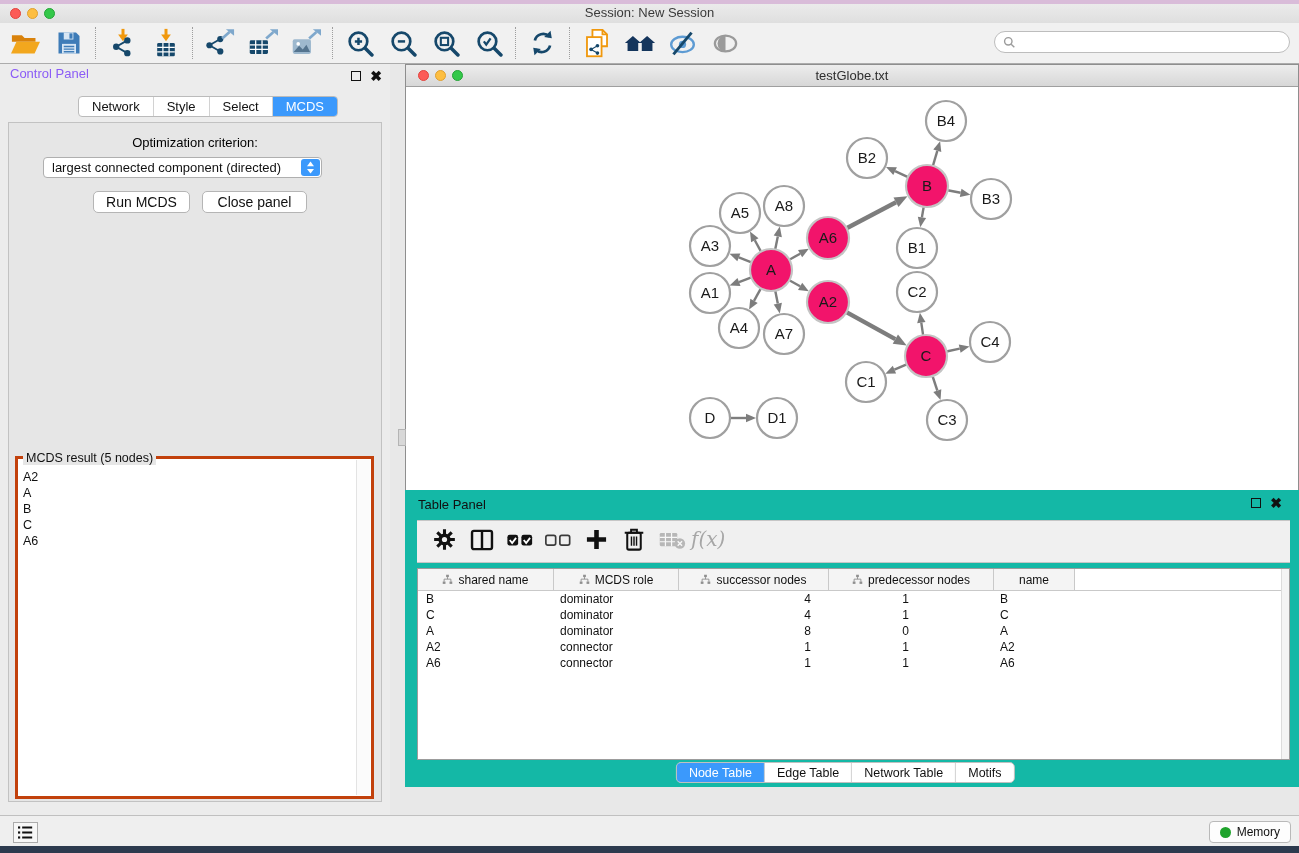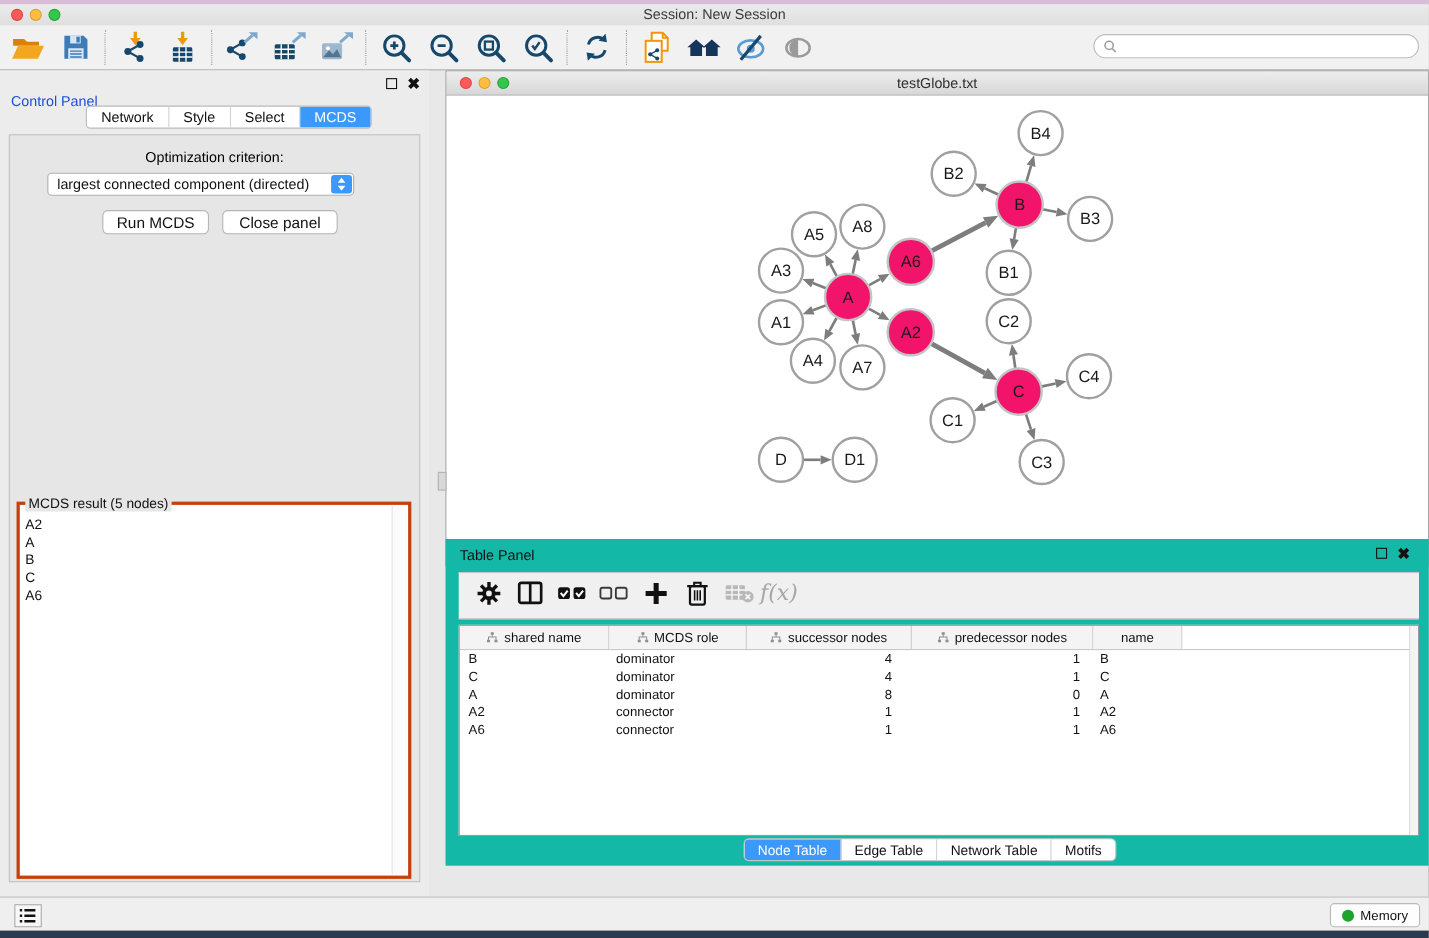--- a/index.html
+++ b/index.html
@@ -19,21 +19,21 @@
   
   .toolbar { left:0; top:23px; width:1299px; height:41px; background:#F1F1F1; border-bottom:1px solid #ACACAC; display:flex; align-items:center; padding-left:4px; }
   .tb-btn { width:43px; height:36px; display:inline-flex; align-items:center; justify-content:center; }
   .tb-btn svg { display:block; }
   .tb-sep { display:inline-block; width:1px; height:32px; border-left:1px dotted #9E9E9E; margin:0 5px; }
   .search-box { position:absolute; right:9px; top:8px; width:296px; height:22px; background:#fff; border:1px solid #BDBDBD; border-radius:12px; display:flex; align-items:center; padding-left:8px; }
   .search-box input { border:none; outline:none; flex:1; font-size:12px; background:transparent; height:18px; margin-left:4px; }
 
   
   .cp { left:0; top:64px; width:390px; height:751px; background:#ECECEC; }
-  .cp-title { position:absolute; left:10px; top:20px; font-size:13px; color:#1d4ed8; }
+  .cp-title { position:absolute; left:10px; top:2px; font-size:13px; color:#8b5cf6; }
   .winbtns { position:absolute; right:8px; top:7px; display:flex; align-items:center; gap:9px; }
   .float-glyph { display:inline-block; width:10px; height:10px; border:1.6px solid #111; }
   .close-glyph { font-size:14px; font-weight:bold; color:#111; line-height:10px; }
   .cp-tabs { position:absolute; left:78px; top:32px; height:21px; display:flex; background:#fff; border:1px solid #BBB; border-radius:4px; overflow:hidden; }
   .cp-tab { padding:0 13px; font-size:13px; line-height:20px; color:#111; border-right:1px solid #D2D2D2; cursor:default; }
   .cp-tab:last-child { border-right:none; }
   .cp-tab.active { background:#3B99FC; color:#fff; }
   .cp-body { position:absolute; left:8px; right:8px; top:58px; bottom:13px; background:#E6E6E6; border:1px solid #C2C2C2; }
   .opt-label { position:absolute; left:0; right:0; top:12px; text-align:center; font-size:13px; color:#000000; }
   .dropdown { position:absolute; left:34px; top:34px; width:279px; height:21px; background:#fff; border:1px solid #AFAFAF; border-radius:4px; font-size:13px; line-height:19px; padding-left:8px; color:#111; }
@@ -61,21 +61,21 @@
   .tp-title { position:absolute; left:13px; top:7px; font-size:13px; color:#111; }
   .tp-toolbar { position:absolute; left:12px; right:9px; top:30px; height:43px; background:#F0F0F0; border-top:1px solid #C6C6C6; border-bottom:1px solid #C6C6C6; display:flex; align-items:center; padding-left:8px; }
   .tp-btn { width:38px; height:36px; display:inline-flex; align-items:center; justify-content:center; }
   .tp-table { position:absolute; left:12px; right:9px; top:78px; bottom:27px; background:#fff; border:1px solid #9C9C9C; overflow:hidden; }
   .thead { display:flex; height:22px; }
   .th { background:#F4F4F4; border-right:1px solid #C9C9C9; border-bottom:1px solid #C9C9C9; display:flex; align-items:center; justify-content:center; gap:5px; font-size:12px; color:#111; }
   .th.filler { background:#fff; border-right:none; flex:1; }
   .trow { display:flex; height:16px; }
   .td { font-size:12px; color:#111; line-height:16px; white-space:nowrap; overflow:hidden; }
   .c0 { width:136px; padding-left:8px; } .c1 { width:125px; padding-left:6px; }
-  .c2 { width:150px; text-align:right; padding-right:18px; } .c3 { width:165px; text-align:right; padding-right:12px; }
+  .c2 { width:150px; text-align:right; padding-right:18px; } .c3 { width:165px; text-align:center; padding-right:12px; }
   .c4 { width:81px; padding-left:6px; }
   .tp-scroll { position:absolute; right:0; top:0; bottom:0; width:8px; background:#F4F4F4; border-left:1px solid #DCDCDC; }
   .tp-tabs { position:absolute; bottom:4px; left:50%; transform:translateX(-52%); display:flex; height:21px; background:#fff; border:1px solid #C0C0C0; border-radius:5px; overflow:hidden; }
   .tp-tab { padding:0 12px; font-size:12.5px; line-height:20px; color:#111; border-right:1px solid #D2D2D2; }
   .tp-tab:last-child { border-right:none; }
   .tp-tab.active { background:#3B99FC; color:#fff; }
 
   
   .status-bar { left:0; top:815px; width:1299px; height:31px; background:#EFEFEF; border-top:1px solid #C0C0C0; }
   .list-btn { position:absolute; left:13px; top:6px; width:25px; height:21px; background:#F7F7F7; border:1px solid #ABABAB; display:flex; align-items:center; justify-content:center; }

